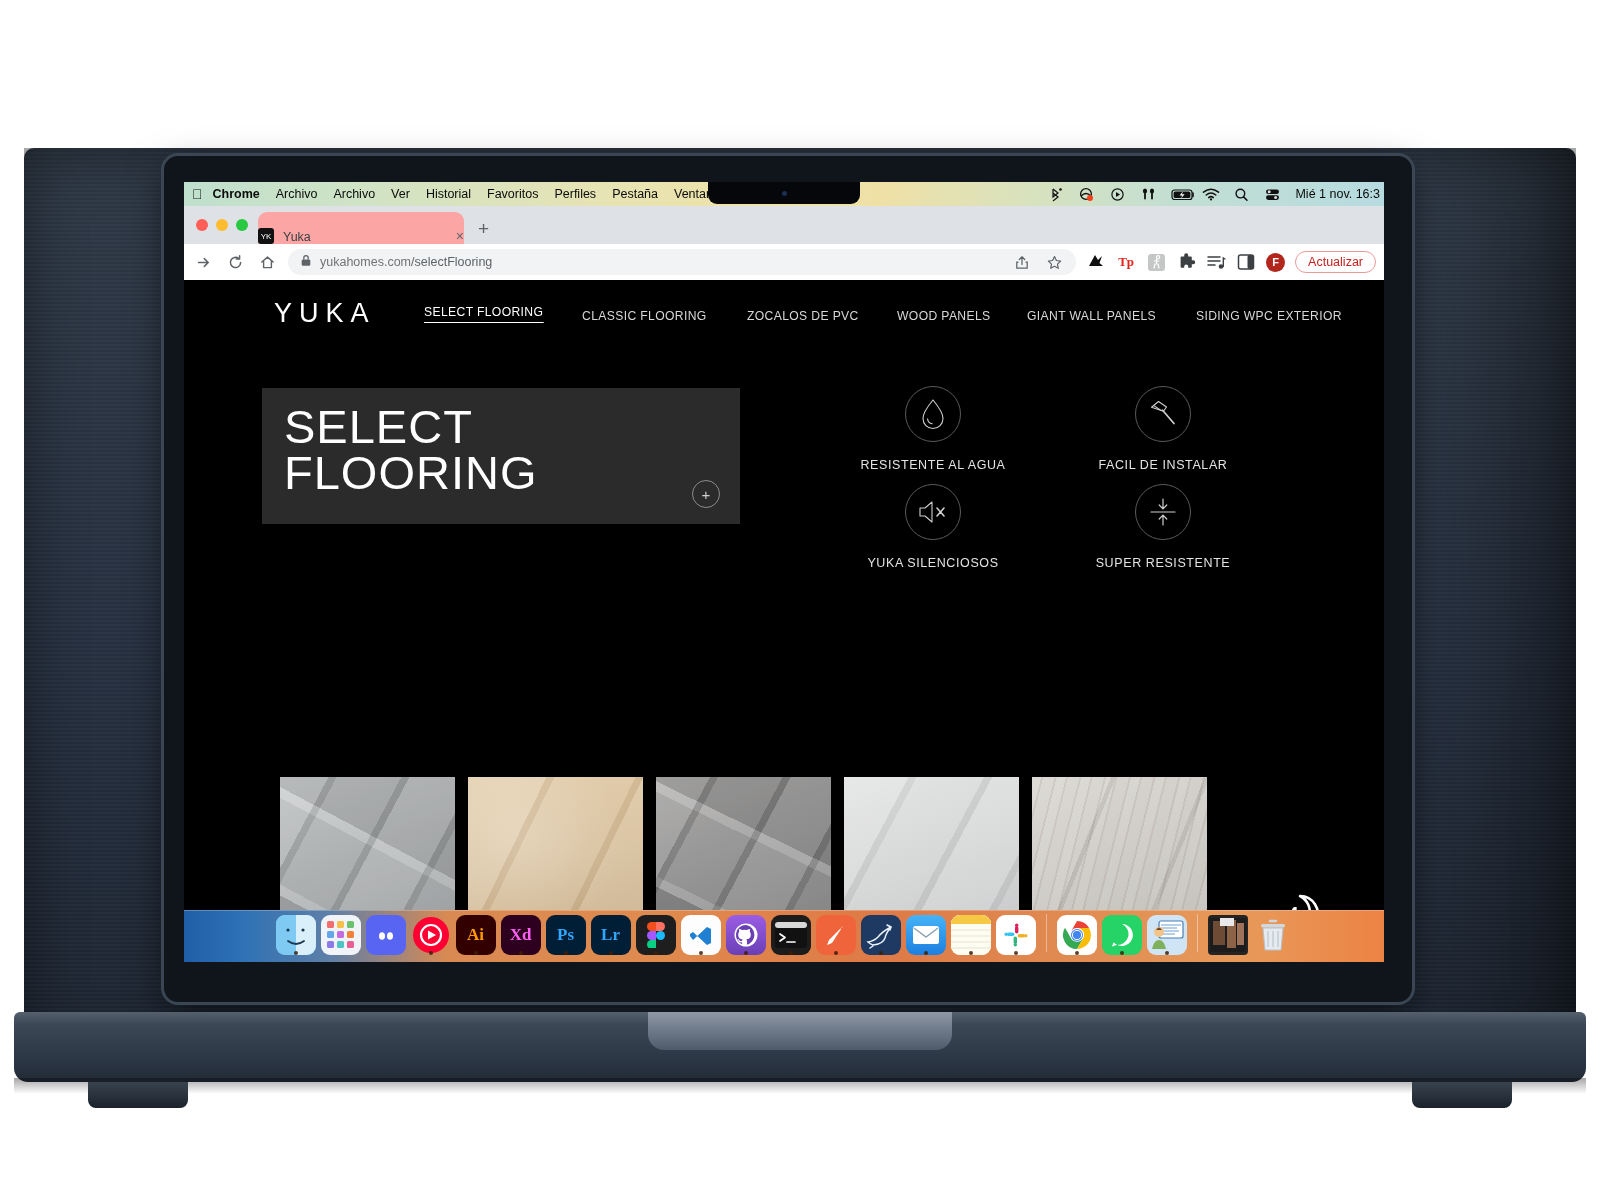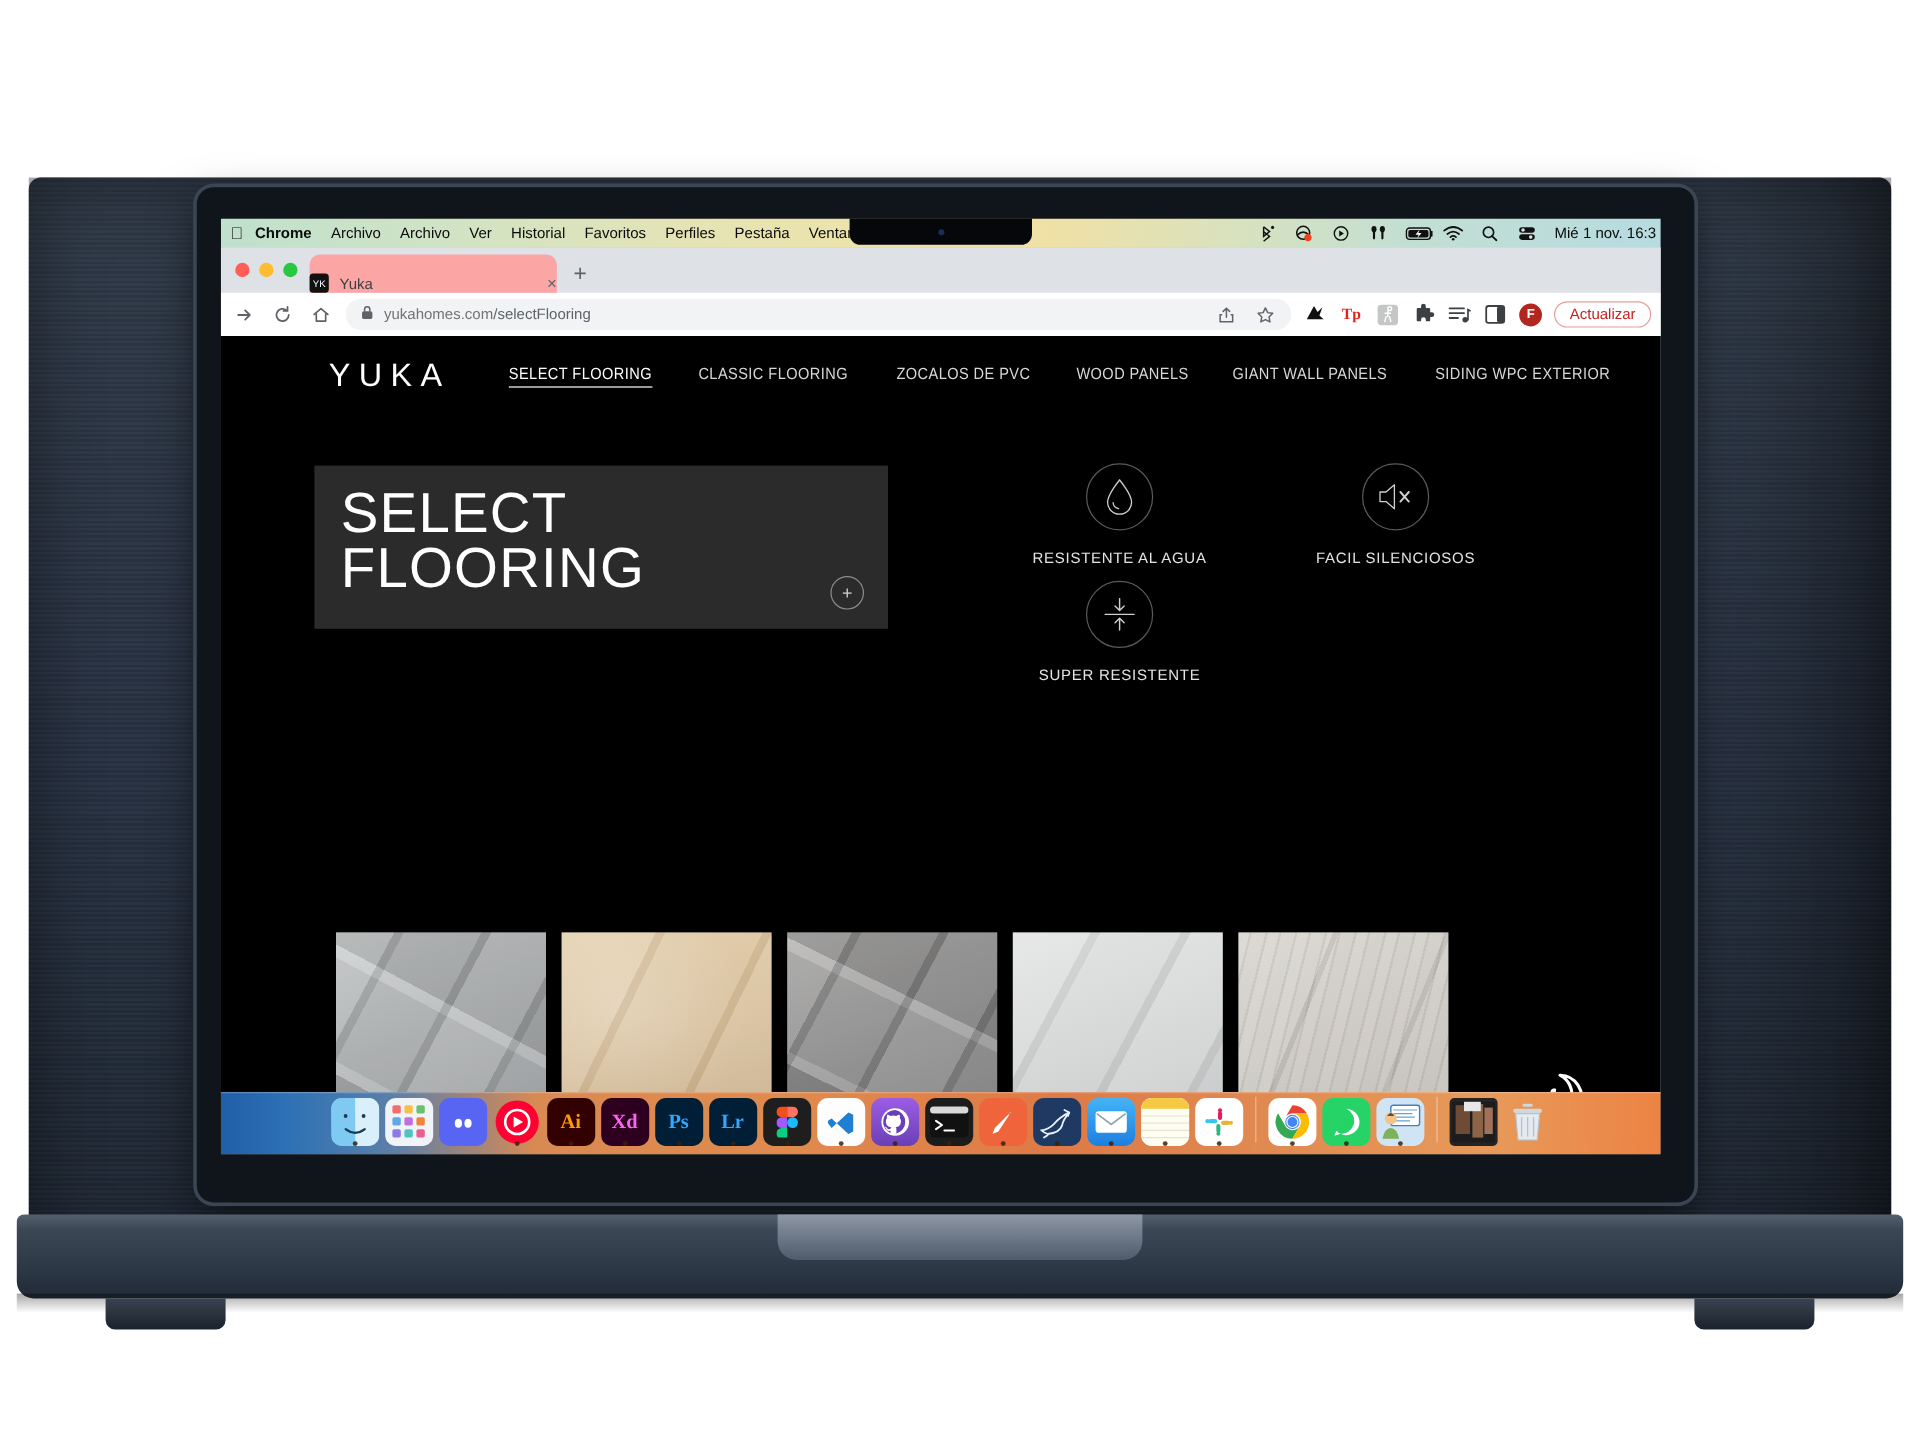--- a/index.html
+++ b/index.html
@@ -91,21 +91,21 @@
   .profile { width:19px; height:19px; border-radius:50%; background:#b3261e; color:#fff;
     font-size:11px; display:flex; align-items:center; justify-content:center; font-weight:bold; }
   .update-btn { border:1px solid #ea9b98; color:#c5221f; border-radius:13px;
     font-size:12.5px; padding:3px 12px; white-space:nowrap; }
 
   
   .site { position:relative; width:100%; height:682px; background:#000; color:#fff;
     overflow:hidden; }
   .site-nav { display:flex; align-items:center; height:66px; padding-left:90px; gap:0; }
   .logo { font-size:27px; letter-spacing:7px; font-weight:300; color:#fff; margin-right:48px; }
-  .nav-links { display:flex; gap:0; align-items:flex-start; }
+  .nav-links { display:flex; gap:0; align-items:flex-end; }
   .nav-link { font-size:13.5px; letter-spacing:.4px; color:#d8d8d8; margin-right:26px;
     transform:scaleX(.9); transform-origin:left center; white-space:nowrap; }
   .nav-link.active { color:#fff; border-bottom:1.5px solid #fff; padding-bottom:3px; }
 
   .hero-wrap { display:flex; padding:42px 0 0 78px; gap:0; }
   .hero-card { position:relative; width:478px; height:136px; background:#2b2b2b;
     padding:16px 18px 0 22px; }
   .hero-title { font-size:47px; line-height:0.97; font-weight:300; letter-spacing:1px; color:#fff; }
   .hero-plus { position:absolute; right:20px; bottom:16px; width:28px; height:28px;
     border:1px solid #8c8c8c; border-radius:50%; display:flex; align-items:center;
@@ -347,26 +347,36 @@
               <div class="feat-circle">
                 <svg width="30" height="34" viewBox="0 0 30 34">
                     <path d="M15 3 C15 3 25 15 25 21.5 A10 10 0 0 1 5 21.5 C5 15 15 3 15 3 Z" fill="none" stroke="#cfcfcf" stroke-width="1.1"></path>
                     <path d="M9.6 21.8 a5.4 5.4 0 0 0 4.6 5" fill="none" stroke="#cfcfcf" stroke-width="1.1" stroke-linecap="round"></path>
                   </svg>
               </div>
               <div class="feat-label">RESISTENTE AL AGUA</div>
             </div>
             <div class="feat">
               <div class="feat-circle">
+                <svg width="32" height="32" viewBox="0 0 32 32">
+                    <path d="M4.5 9.2 L11.5 3.5 L19.5 9 L16.5 13.2 Z" fill="none" stroke="#cfcfcf" stroke-width="1.1" stroke-linejoin="round"></path>
+                    <path d="M15.6 12.2 L27 25.5" fill="none" stroke="#cfcfcf" stroke-width="1.7" stroke-linecap="round"></path>
+                    <path d="M6.5 7.4 L14.5 12.8" fill="none" stroke="#cfcfcf" stroke-width="1.1"></path>
+                  </svg>
+              </div>
+              <div class="feat-label">FACIL DE INSTALAR</div>
+            </div>
+            <div class="feat">
+              <div class="feat-circle">
                 <svg width="34" height="30" viewBox="0 0 34 30">
                     <path d="M4 11 H9 L16 5 V25 L9 19 H4 Z" fill="none" stroke="#cfcfcf" stroke-width="1.1" stroke-linejoin="round"></path>
                     <path d="M21 11 L28 19 M28 11 L21 19" fill="none" stroke="#cfcfcf" stroke-width="1.6" stroke-linecap="round"></path>
                   </svg>
               </div>
-              <div class="feat-label">FACIL SILENCIOSOS</div>
+              <div class="feat-label">YUKA SILENCIOSOS</div>
             </div>
             <div class="feat">
               <div class="feat-circle">
                 <svg width="30" height="32" viewBox="0 0 30 32">
                     <path d="M15 3 V12.5 M11.2 9 L15 12.8 L18.8 9" fill="none" stroke="#cfcfcf" stroke-width="1.2" stroke-linecap="round" stroke-linejoin="round"></path>
                     <path d="M3 16 H27" stroke="#cfcfcf" stroke-width="1.2" stroke-linecap="round"></path>
                     <path d="M15 29 V19.5 M11.2 23 L15 19.2 L18.8 23" fill="none" stroke="#cfcfcf" stroke-width="1.2" stroke-linecap="round" stroke-linejoin="round"></path>
                   </svg>
               </div>
               <div class="feat-label">SUPER RESISTENTE</div>

